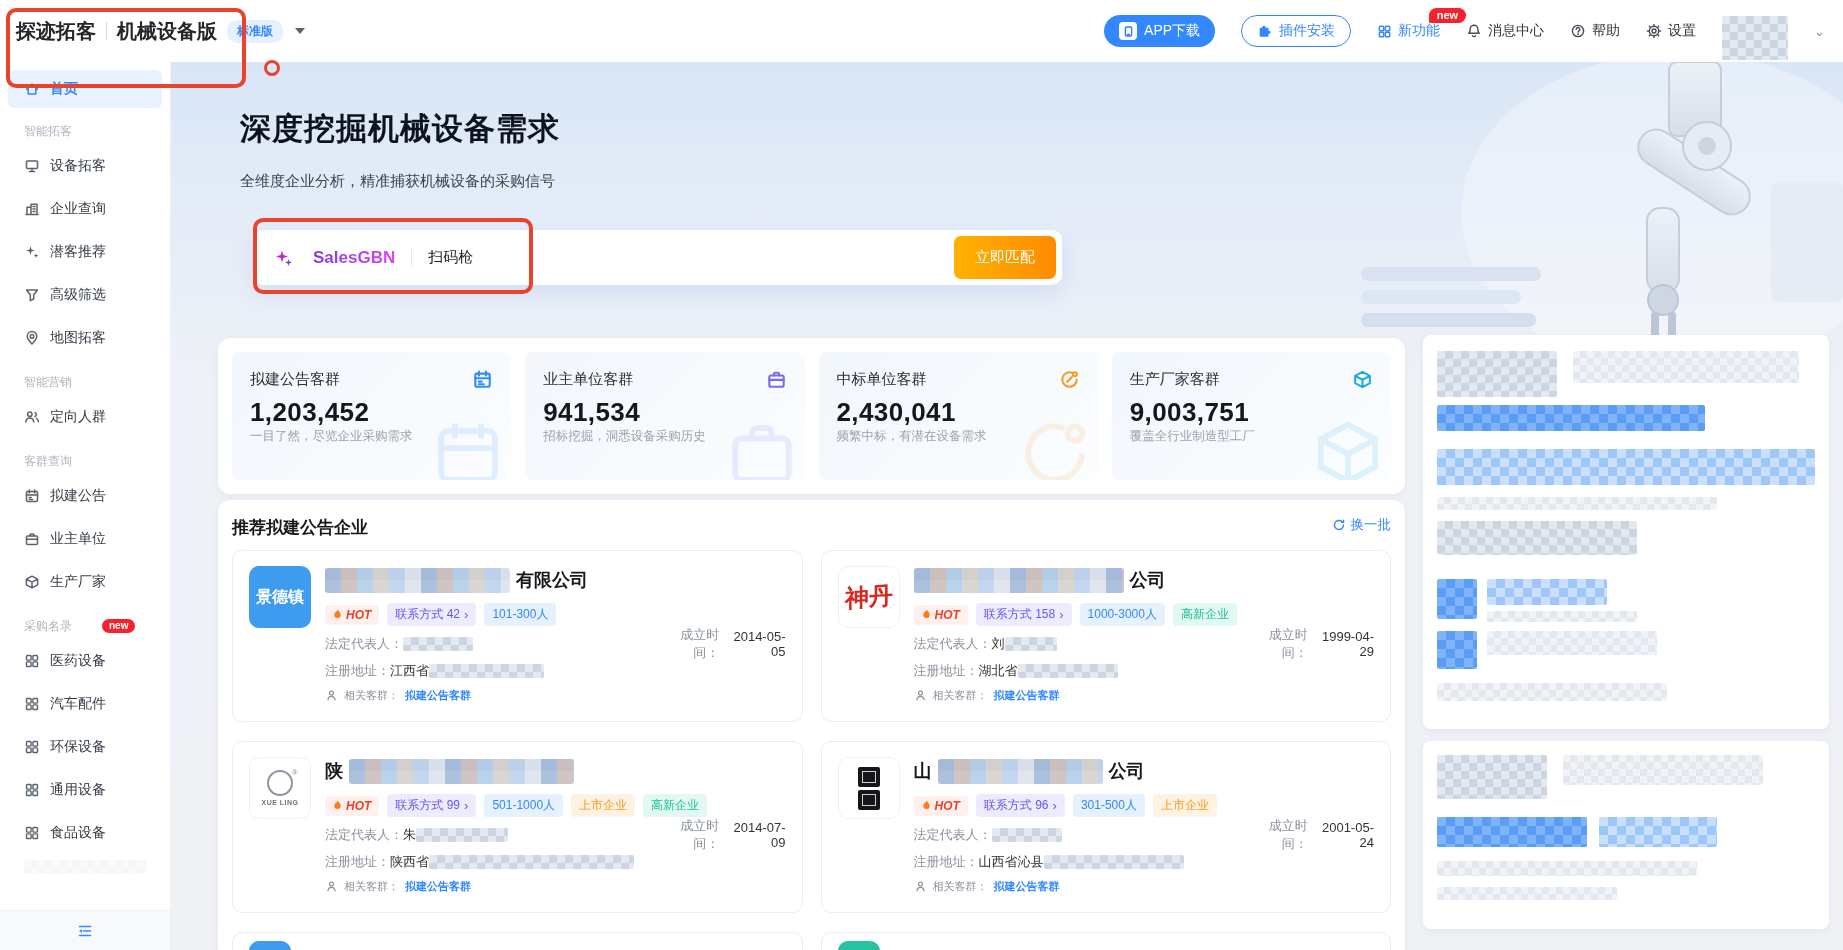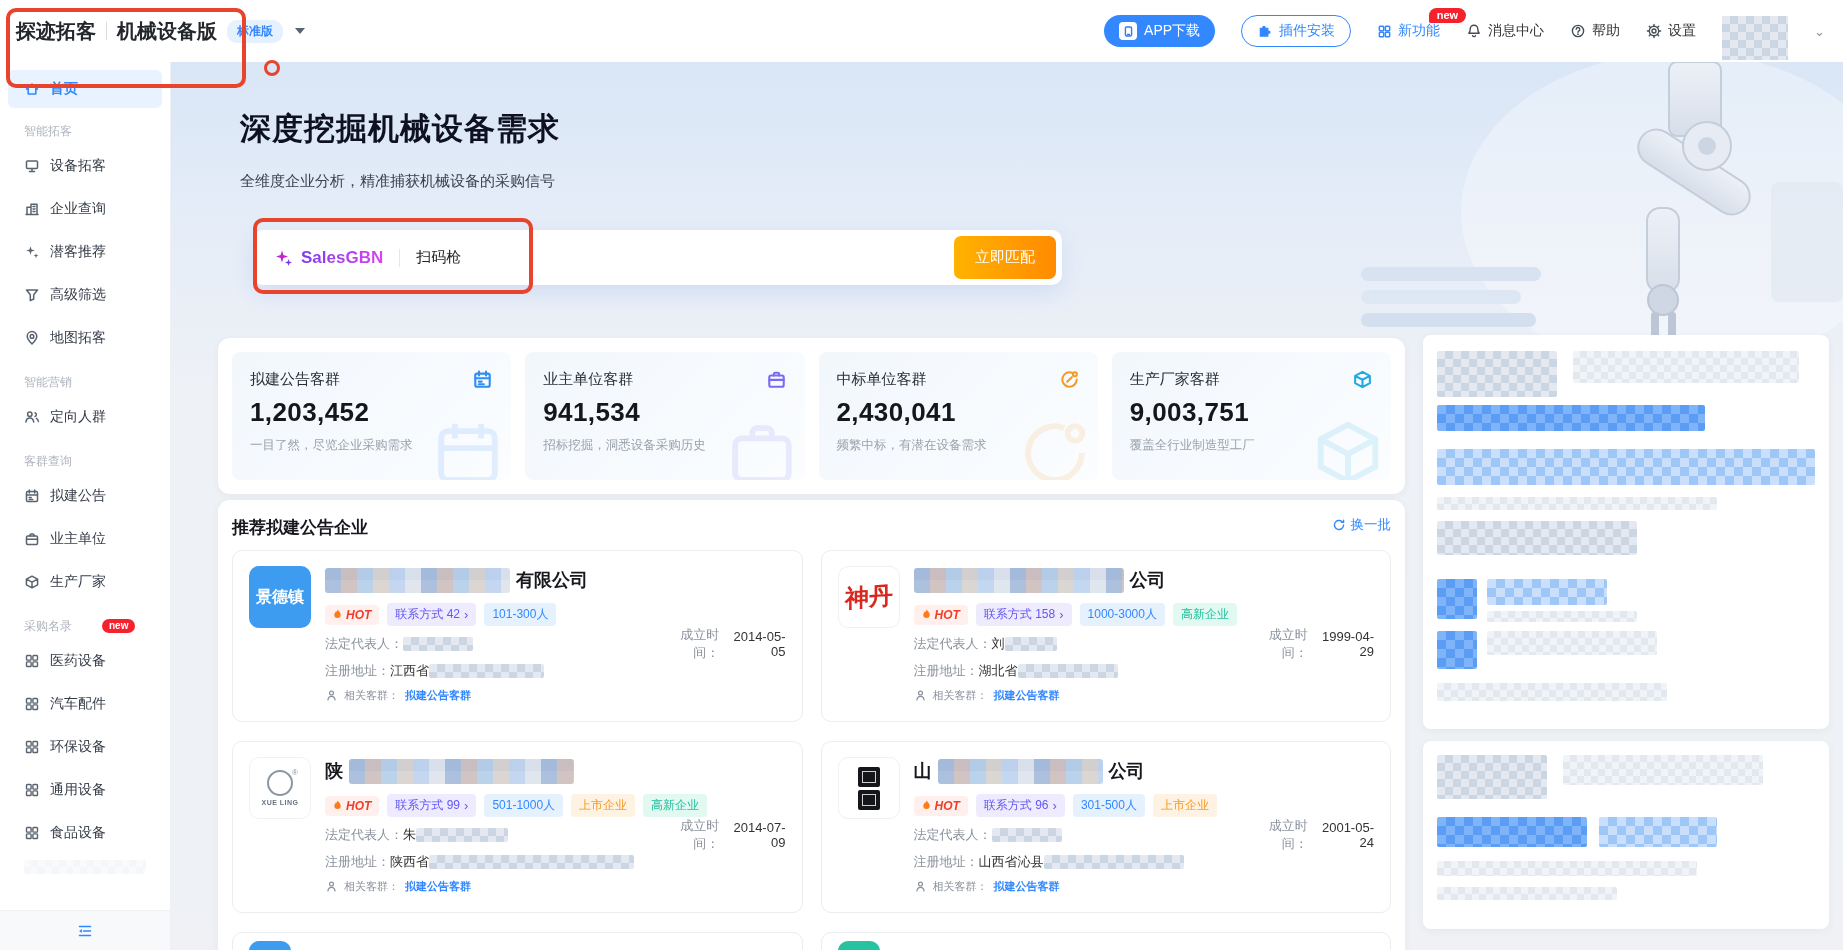--- a/index.html
+++ b/index.html
@@ -38,32 +38,32 @@
   
   .main { position:absolute; left:171px; top:62px; width:1672px; height:888px; overflow:hidden;
           background:linear-gradient(180deg,#d9e6f6 0px,#e4ecf8 150px,#eef1f6 320px,#eff1f5 100%); }
   .hero-art { position:absolute; left:1180px; top:0; width:492px; height:300px; opacity:.92; }
 
   .hero-title { position:absolute; left:69px; top:46px; font-size:31px; font-weight:bold; color:#0e1220; letter-spacing:1px;font-family:Liberation Serif, serif; }
   .hero-subtitle { position:absolute; left:69px; top:110px; font-size:15px; color:#3a4250; }
 
   .searchbar { position:absolute; left:82px; top:168px; width:809px; height:55px; background:#fff; border-radius:10px;
                box-shadow:0 8px 22px rgba(51,102,204,.12); display:flex; align-items:center; padding-left:22px; }
-  .sales-brand { font-size:17px; font-weight:bold; background:linear-gradient(90deg,#7c3aed,#d946ef); -webkit-background-clip:text; background-clip:text; color:transparent; margin-left:8px;text-align:center; }
+  .sales-brand { font-size:17px; font-weight:bold; background:linear-gradient(90deg,#7c3aed,#d946ef); -webkit-background-clip:text; background-clip:text; color:transparent; margin-left:20px;text-align:center; }
   .search-divider { width:1px; height:18px; background:#e3e6ea; margin:0 16px; }
   .search-keyword { font-size:15px; color:#23262b; }
   .match-btn { position:absolute; right:6px; top:6px; bottom:6px; width:102px; border:none; border-radius:7px; background:linear-gradient(90deg,#ffb200,#ff8b00); color:#fff; font-size:15px; cursor:pointer; font-family:inherit; }
 
   
   .stats-wrap { position:absolute; left:47px; top:276px; width:1187px; height:156px; background:#fff; border-radius:12px; box-shadow:0 2px 8px rgba(31,56,88,.05); padding:14px; display:flex; gap:14px; }
   .stat-card { flex:1; border-radius:8px; background:linear-gradient(135deg,#f2f7fc 0%,#fbfdff 100%); padding:17px 18px; position:relative; overflow:hidden; }
   .stat-top { display:flex; align-items:center; justify-content:space-between; }
   .stat-label { font-size:15px; color:#2a2f37; }
   .stat-value { margin-top:7px; font-size:26px; font-weight:800; color:#15171c; letter-spacing:.4px; }
-  .stat-desc { margin-top:9px; font-size:12.5px; color:#9aa2ac; }
+  .stat-desc { margin-top:0; font-size:12.5px; color:#9aa2ac; }
   .stat-watermark { position:absolute; right:4px; bottom:-12px; opacity:.13; }
 
   
   .recommend { position:absolute; left:47px; top:438px; width:1187px; height:450px; background:#fff; border-radius:12px 12px 0 0; box-shadow:0 2px 8px rgba(31,56,88,.05); padding:16px 14px 0; overflow:hidden; }
   .rec-head { display:flex; align-items:flex-start; justify-content:space-between; height:22px;gap:48px; }
   .rec-title { font-size:17px; font-weight:bold; color:#16181d; }
   .rec-refresh { display:flex; align-items:center; gap:5px; color:#3388ff; font-size:13.5px; cursor:pointer; }
   .rec-grid { margin-top:12px; display:grid; grid-template-columns:1fr 1fr; gap:19px 18px; }
   .comp-card { height:172px; border:1px solid #ecedf0; border-radius:10px; padding:15px 16px; display:flex; background:#fff; cursor:pointer; }
   .comp-card.stub { height:172px; padding-top:8px; }

